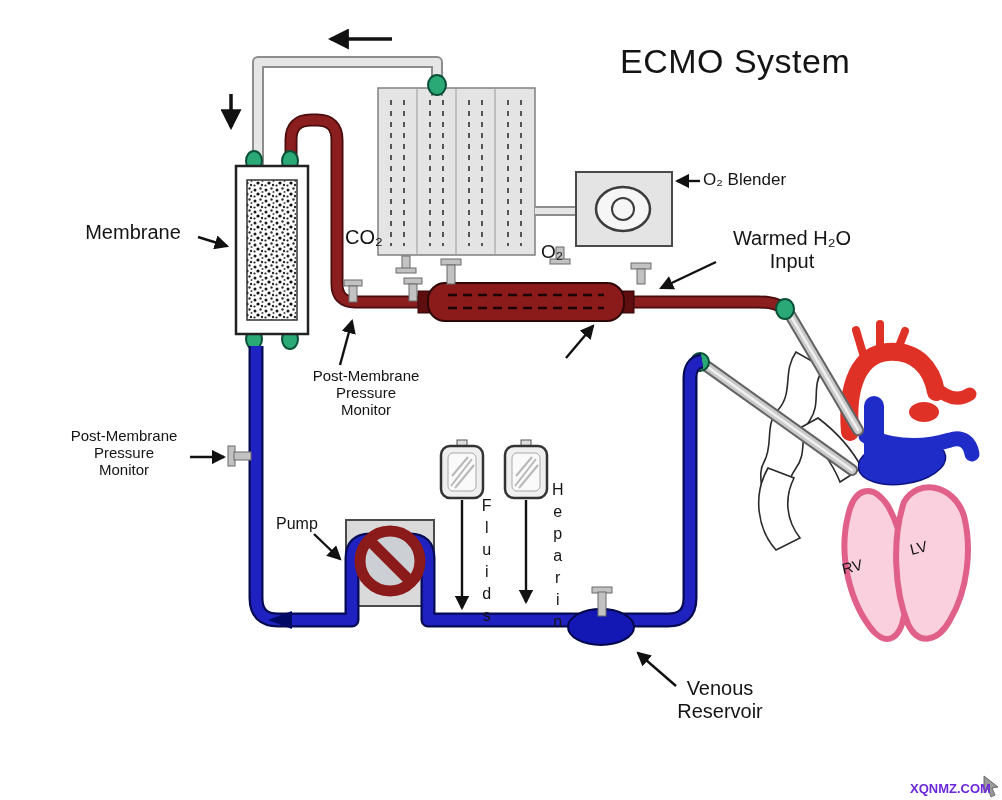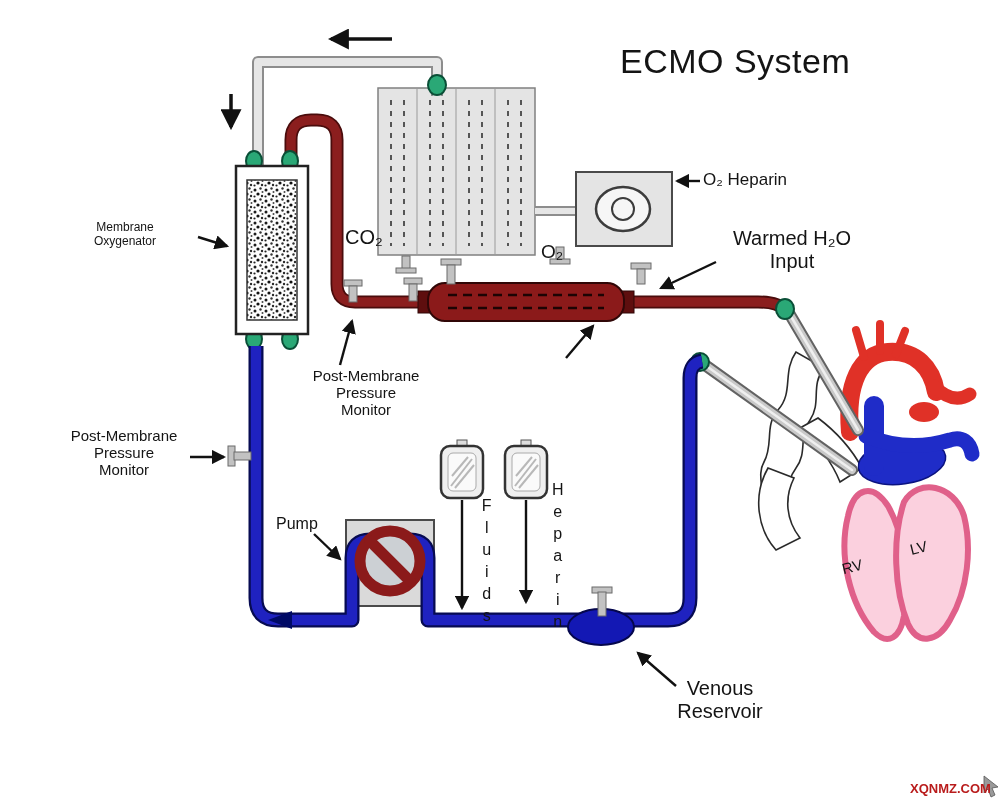--- a/index.html
+++ b/index.html
@@ -5,35 +5,35 @@
   *{box-sizing:border-box}
   html,body{margin:0;padding:0;background:#fff}
   body{font-family:"Liberation Sans","DejaVu Sans",sans-serif;color:#141414}
   #stage{position:relative;width:1002px;height:800px;background:#fff;overflow:hidden}
   #diagram-svg{position:absolute;left:0;top:0}
   .lbl{position:absolute;line-height:1.14;color:#141414;white-space:nowrap}
   .c{text-align:center}
   .ln{display:block}
   .v{writing-mode:vertical-rl;text-orientation:upright;letter-spacing:5px}
   #title-label{left:620px;top:42px;font-size:34px;letter-spacing:.5px}
-  #membrane-label{left:46px;top:221px;width:158px;font-size:12px}
+  #membrane-label{left:54px;top:221px;width:158px;font-size:20px}
   #o2blender-label{left:703px;top:170px;font-size:17px}
   #o2-label{left:541px;top:241px;font-size:19px}
   #co2-label{left:345px;top:226px;font-size:20px}
   #warmed-label{left:698px;top:227px;width:188px;font-size:20px}
   #heatx-label{left:496px;top:359px;width:104px;font-size:17px}
   #pm1-label{left:289px;top:367px;width:154px;font-size:15px}
   #pm2-label{left:42px;top:427px;width:164px;font-size:15px}
   #pump-label{left:276px;top:515px;font-size:16px}
   #fluids-label{left:477px;top:497px;font-size:16px}
   #heparin-label{left:548px;top:481px;font-size:16px}
   #venres-label{left:653px;top:677px;width:134px;font-size:20px}
   #rv-label{left:842px;top:558px;font-size:15px;transform:rotate(-14deg)}
   #lv-label{left:910px;top:539px;font-size:15px;transform:rotate(-14deg)}
-  #watermark-label{left:910px;top:782px;font-size:13px;font-weight:bold;color:#b91c1c}
+  #watermark-label{left:910px;top:782px;font-size:13px;font-weight:bold;color:#6d28d9}
 </style>
 </head>
 <body>
 
 <div id="stage">
 
 <svg id="diagram-svg" width="1002" height="800" viewBox="0 0 1002 800">
   <defs>
     <marker id="arr" viewBox="0 0 10 10" refX="8.5" refY="5" markerWidth="6" markerHeight="6" orient="auto-start-reverse">
       <path d="M0,0 L10,5 L0,10 z" fill="#111"></path>
@@ -226,24 +226,23 @@
     <line x1="676" y1="686" x2="638" y2="653" stroke-width="2.4" marker-end="url(#arr)"></line>
   </g>
 
   <path d="M984,776 l0,17 l4,-4 l3,8 l4,-2 l-3,-7 l6,-1 z" fill="#9a9a9a" stroke="#555" stroke-width="0.8"></path>
 </svg>
 
 <div class="lbl" id="title-label">ECMO System</div>
 
 <div class="lbl c" id="membrane-label">
   <span class="ln">Membrane</span>
-  <span class="ln">Oxygenator</span>
-</div>
-
-<div class="lbl" id="o2blender-label">O₂ Heparin</div>
+</div>
+
+<div class="lbl" id="o2blender-label">O₂ Blender</div>
 <div class="lbl" id="o2-label">O₂</div>
 <div class="lbl" id="co2-label">CO₂</div>
 
 <div class="lbl c" id="warmed-label">
   <span class="ln">Warmed H₂O</span>
   <span class="ln">Input</span>
 </div>
 
 
 <div class="lbl c" id="pm1-label">

